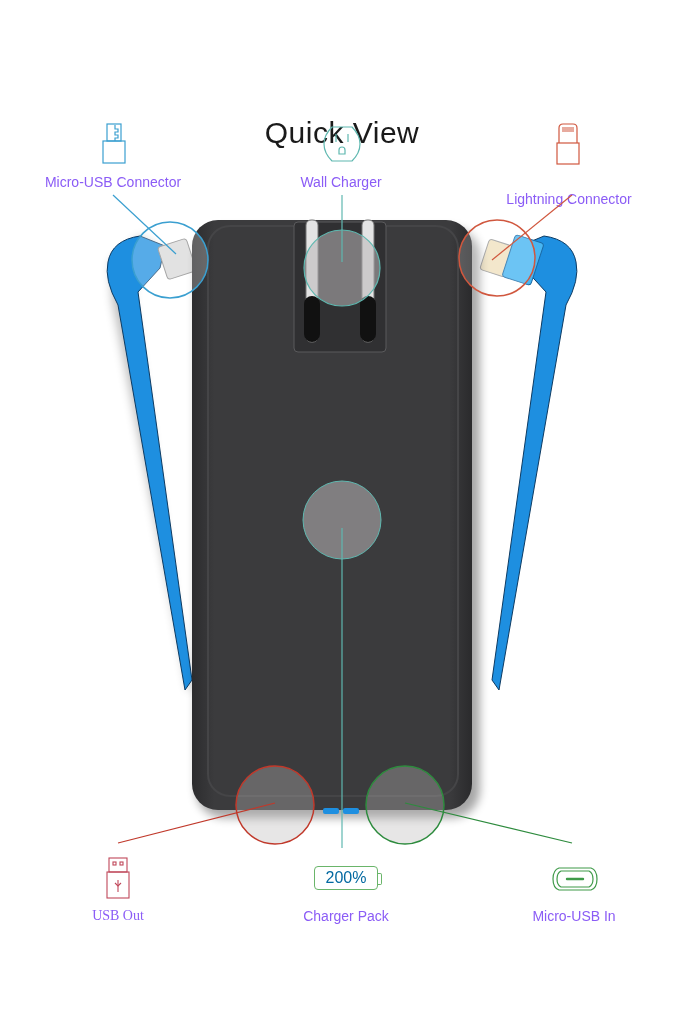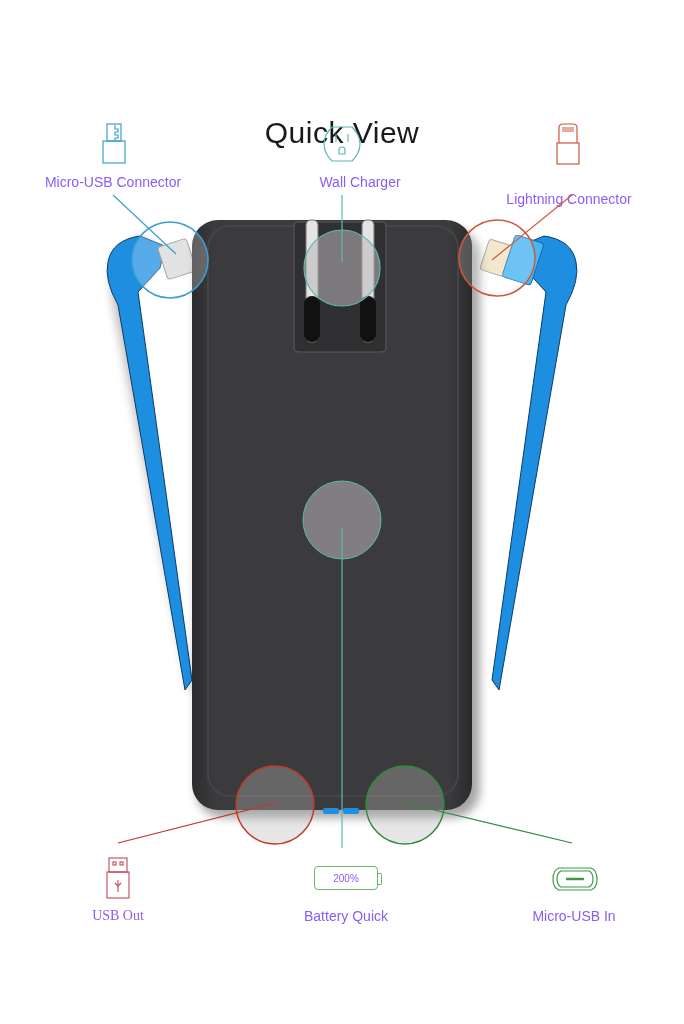--- a/index.html
+++ b/index.html
@@ -47,21 +47,21 @@
         <line x1="12" y1="5" x2="12" y2="10"></line>
       <line x1="14" y1="5" x2="14" y2="10"></line>
         <line x1="16" y1="5" x2="16" y2="10"></line>
       <line x1="18" y1="5" x2="18" y2="10"></line>
         <line x1="20" y1="5" x2="20" y2="10"></line>
     </g>
   </svg>
 </div>
 
 <div class="label" style="left:113px; top:174px;">Micro-USB Connector</div>
-<div class="label" style="left:360px; top:174px;">Wall Charger</div>
+<div class="label" style="left:341px; top:174px;">Wall Charger</div>
 <div class="label" style="left:569px; top:191px;">Lightning Connector</div>
 
 <svg class="stage" width="684" height="1024" viewBox="0 0 684 1024">
   <defs>
     <linearGradient id="bodyGrad" x1="0" y1="0" x2="1" y2="0">
       <stop offset="0" stop-color="#2c2c2e"></stop>
       <stop offset="0.08" stop-color="#3b3b3d"></stop>
       <stop offset="0.92" stop-color="#3b3b3d"></stop>
       <stop offset="1" stop-color="#2a2a2c"></stop>
     </linearGradient>
@@ -118,29 +118,29 @@
       <rect x="7" y="6" width="3" height="3"></rect>
       <rect x="14" y="6" width="3" height="3"></rect>
       <rect x="1" y="16" width="22" height="26"></rect>
       <line x1="12" y1="24" x2="12" y2="36"></line>
       <path d="M9 27 l3 3 l3 -3"></path>
     </g>
   </svg>
 </div>
 <div class="icon" style="left:346px; top:866px;">
   <div style="position:relative; width:64px; height:24px; border:1.3px solid #6ab56a; border-radius:4px; box-sizing:border-box; display:flex; align-items:center; justify-content:center;">
-    <span style="color:#8b5cf6; font-size:10px;">200%</span>
+    <span style="color:#0369a1; font-size:16px;">200%</span>
     <div style="position:absolute; right:-5px; top:6px; width:3px; height:10px; border:1.2px solid #6ab56a; border-left:none; border-radius:0 2px 2px 0;"></div>
   </div>
 </div>
 <div class="icon" style="left:575px; top:866px;">
   <svg width="48" height="26" viewBox="0 0 48 26">
     <g fill="none" stroke="#3e9a48" stroke-width="1.2">
       <path d="M8 2 h32 q6 2 6 11 q0 9 -6 11 h-32 q-6 -2 -6 -11 q0 -9 6 -11 z"></path>
       <path d="M10 5 h28 q4 2 4 8 q0 6 -4 8 h-28 q-4 -2 -4 -8 q0 -6 4 -8 z"></path>
     </g>
     <line x1="16" y1="13" x2="32" y2="13" stroke="#3e9a48" stroke-width="2.4" stroke-linecap="round"></line>
   </svg>
 </div>
 
 <div class="label" style="left:118px; top:908px;font-family:Liberation Serif, serif;">USB Out</div>
-<div class="label" style="left:346px; top:908px;">Battery Quick</div>
+<div class="label" style="left:346px; top:908px;">Charger Pack</div>
 <div class="label" style="left:574px; top:908px;">Micro-USB In</div>
 
 </body></html>

